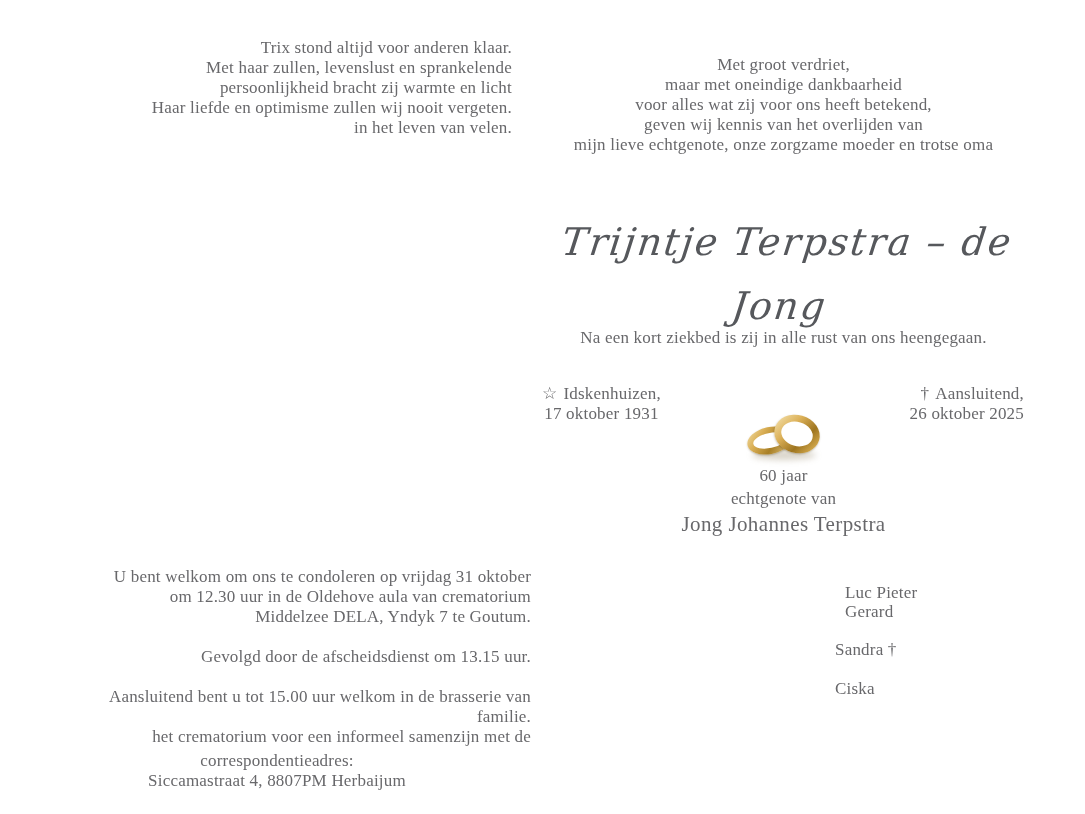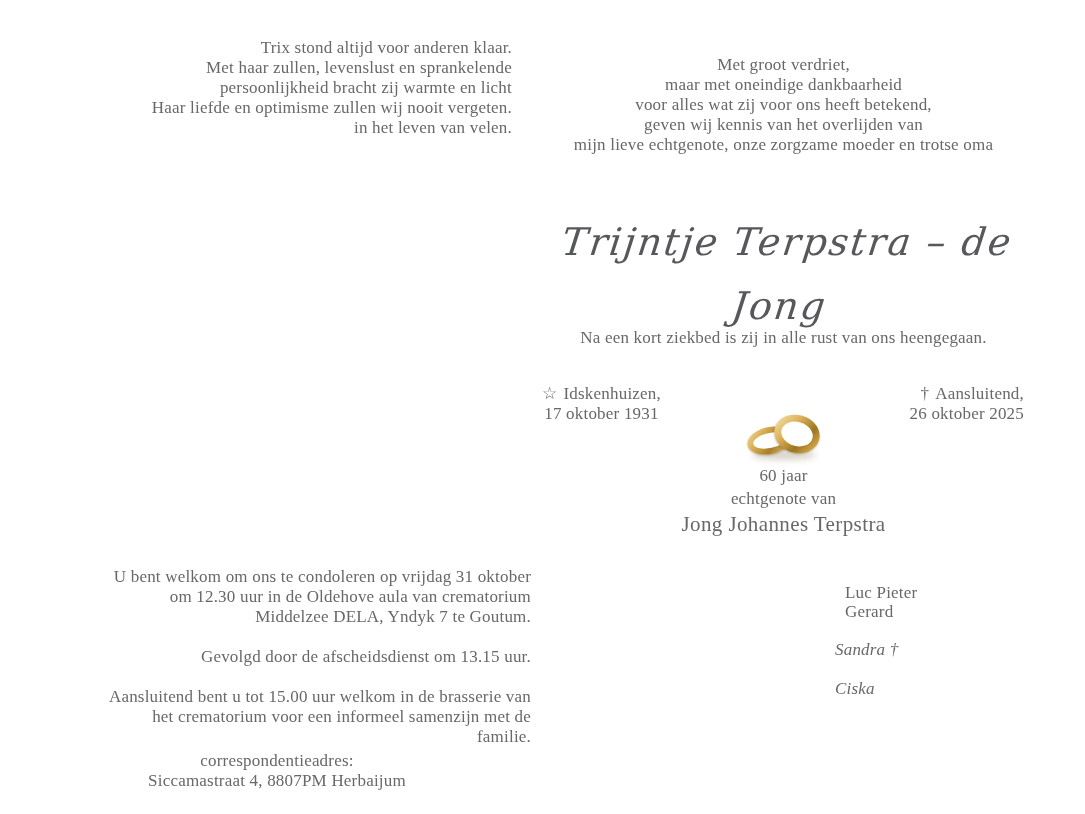--- a/index.html
+++ b/index.html
@@ -76,21 +76,21 @@
   .marriage-years { left: 0; top: 452px; width: 543px; text-align: center; line-height: 23px; }
   .spouse-name {
     left: 0; top: 498px; width: 543px; text-align: center;
     font-size: 21px; line-height: 28px; letter-spacing: 0.4px;
   }
 
   .family-list { left: 323px; top: 571px; width: 210px; text-align: left; }
   .family-entry { margin-bottom: 18px; }
   .family-member { line-height: 21px; }
   .family-child { padding-left: 10px; line-height: 19px; }
-  .family-entry.gap { margin-top: 18px; font-style: italic; }
+  .family-entry.gap { margin-top: 18px; }
 </style>
 </head>
 <body>
 
 <div class="page page-left">
 
   <div class="block tribute">
     <div>Trix stond altijd voor anderen klaar.</div>
     <div>Met haar zullen, levenslust en sprankelende</div>
     <div>persoonlijkheid bracht zij warmte en licht</div>
@@ -100,22 +100,22 @@
 
   <div class="block condolence-info">
     <div class="para">
       <div>U bent welkom om ons te condoleren op vrijdag 31 oktober</div>
       <div>om 12.30 uur in de Oldehove aula van crematorium</div>
       <div>Middelzee DELA, Yndyk 7 te Goutum.</div>
     </div>
     <div class="para">Gevolgd door de afscheidsdienst om 13.15 uur.</div>
     <div class="para">
       <div>Aansluitend bent u tot 15.00 uur welkom in de brasserie van</div>
+      <div>familie.</div>
       <div>het crematorium voor een informeel samenzijn met de</div>
-      <div>familie.</div>
     </div>
   </div>
 
   <div class="block correspondence">
     <div>correspondentieadres:</div>
     <div>Siccamastraat 4, 8807PM Herbaijum</div>
   </div>
 
 </div>
 

